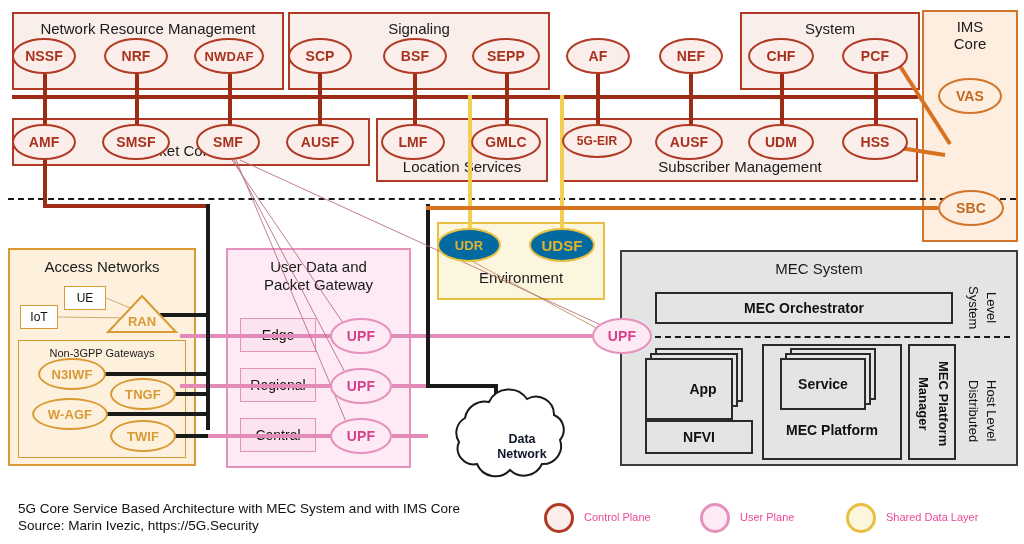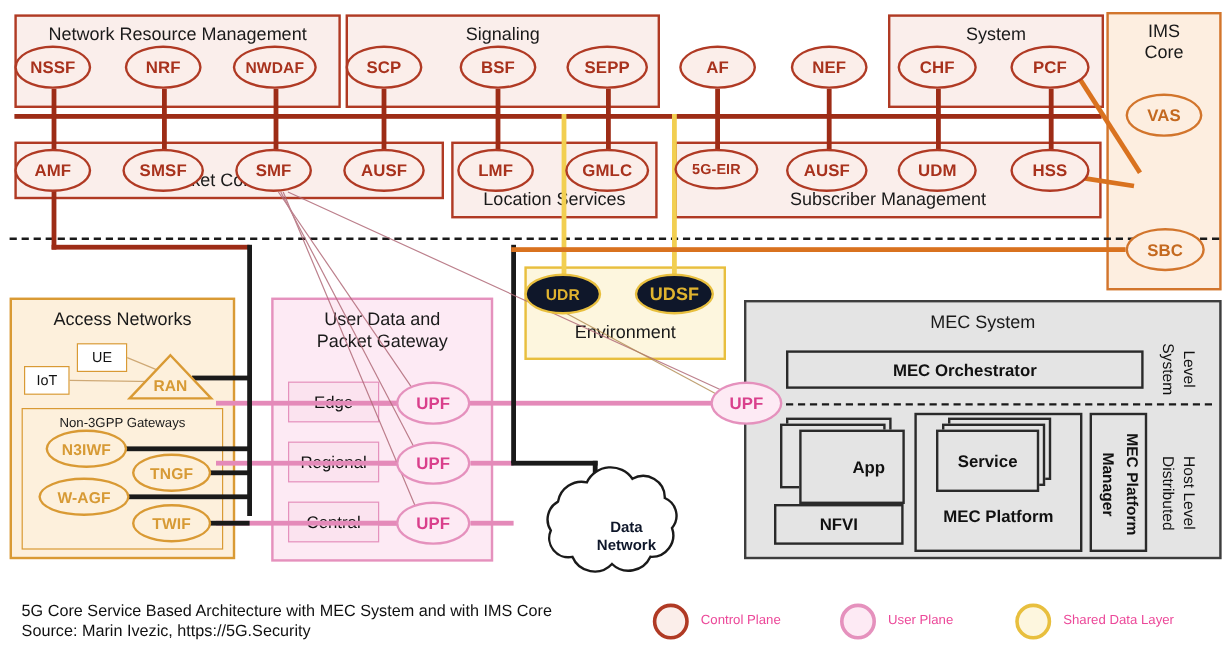--- a/index.html
+++ b/index.html
@@ -23,21 +23,21 @@
   .grp-title{position:absolute;left:0;right:0;text-align:center;color:#1a1a1a;
              font-size:15px;line-height:17px;}
   .grp-title.small{font-size:11px;}
 
   
   .nf{position:absolute;box-sizing:border-box;border-radius:50%;
       display:flex;align-items:center;justify-content:center;
       font-weight:bold;letter-spacing:.1px;z-index:6;}
   .nf.cp{border:2px solid #b03a24;background:#fbeeea;color:#a8321d;}
   .nf.ims{border:2px solid #d2752c;background:#fdeee0;color:#c4691f;}
-  .nf.sd{border:2px solid #e8bf3e;background:#0f172a;color:#e0b32f;justify-content:center;}
+  .nf.sd{border:2px solid #e8bf3e;background:#0369a1;color:#e0b32f;justify-content:center;}
   .nf.up{border:2px solid #e591bd;background:#fdeaf4;color:#d9408c;}
   .nf.an{border:2px solid #d99a34;background:#fdf0dc;color:#d79a35;}
 
   
   .rect{position:absolute;box-sizing:border-box;display:flex;
         align-items:center;justify-content:center;}
   .rect.up{border:1px solid #e591bd;background:#fbe3ef;color:#111;font-size:14px;}
   .rect.an{border:1px solid #d99a34;background:#ffffff;color:#111;font-size:12px;}
   .rect.mec{border:2px solid #2a2a2a;background:#e4e4e4;color:#111;
             font-weight:bold;font-size:14px;}
@@ -348,21 +348,21 @@
     <span>System</span>
   </div>
   <div class="vtext" style="left:980px;top:286px;width:22px;height:44px;">
     <span>Level</span>
   </div>
 
   <div class="dashdot" style="left:655px;top:336px;width:355px;border-top-style:dashed;"></div>
 
   <div class="abs" style="left:655px;top:348px;width:88px;height:54px;border:2px solid #2a2a2a;background:#e4e4e4;"></div>
   <div class="abs" style="left:650px;top:353px;width:88px;height:54px;border:2px solid #2a2a2a;background:#e4e4e4;"></div>
-  <div class="rect mec" style="left:666px;top:358px;width:88px;height:62px;padding-left:28px;">
+  <div class="rect mec" style="left:645px;top:358px;width:88px;height:62px;padding-left:28px;">
     <span>App</span>
   </div>
 
   <div class="abs" style="left:762px;top:344px;width:140px;height:116px;border:2px solid #2a2a2a;background:#e4e4e4;"></div>
   <div class="abs" style="left:790px;top:348px;width:86px;height:52px;border:2px solid #2a2a2a;background:#e4e4e4;"></div>
   <div class="abs" style="left:785px;top:353px;width:86px;height:52px;border:2px solid #2a2a2a;background:#e4e4e4;"></div>
   <div class="rect mec" style="left:780px;top:358px;width:86px;height:52px;">
     <span>Service</span>
   </div>
   <div class="abs" style="left:762px;top:418px;width:140px;height:24px;display:flex;

